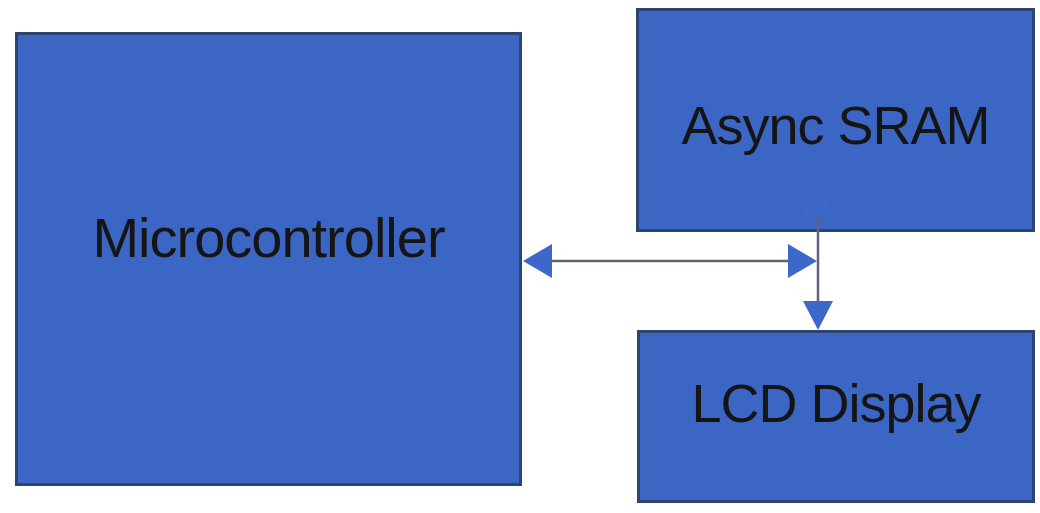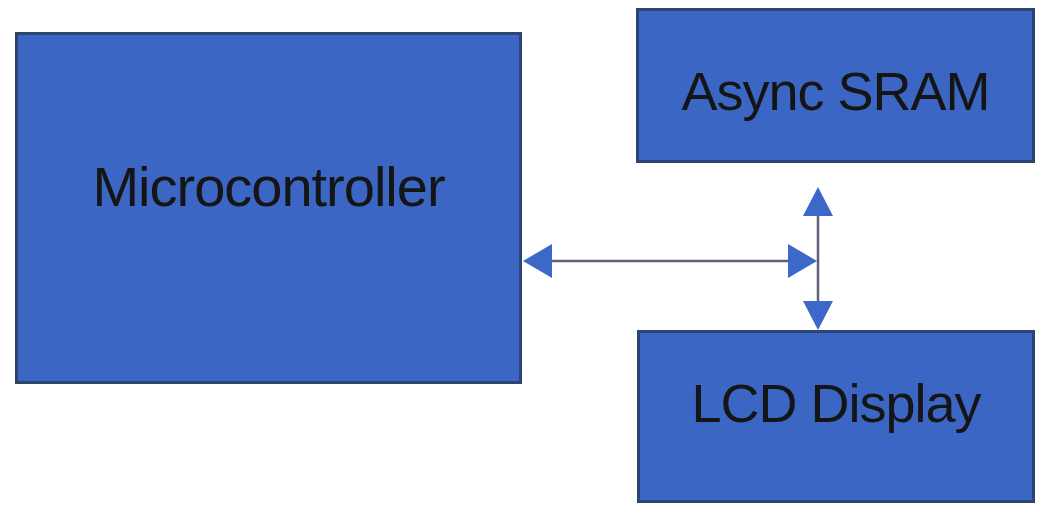--- a/index.html
+++ b/index.html
@@ -29,29 +29,29 @@
   }
   .node-label {
     display: block;
     white-space: nowrap;
     letter-spacing: -1px;
   }
   .node-mcu {
     left: 15px;
     top: 32px;
     width: 507px;
-    height: 352px;
+    height: 454px;
     font-size: 56px;
   }
   .node-mcu .node-label { transform: translateY(-22px); }
   .node-sram {
     left: 636px;
     top: 8px;
     width: 399px;
-    height: 155px;
+    height: 224px;
     font-size: 54px;
     line-height: 1.33;
   }
   .node-sram .label-block { transform: translateY(6px); }
   .node-lcd {
     left: 637px;
     top: 330px;
     width: 398px;
     height: 173px;
     font-size: 54px;

